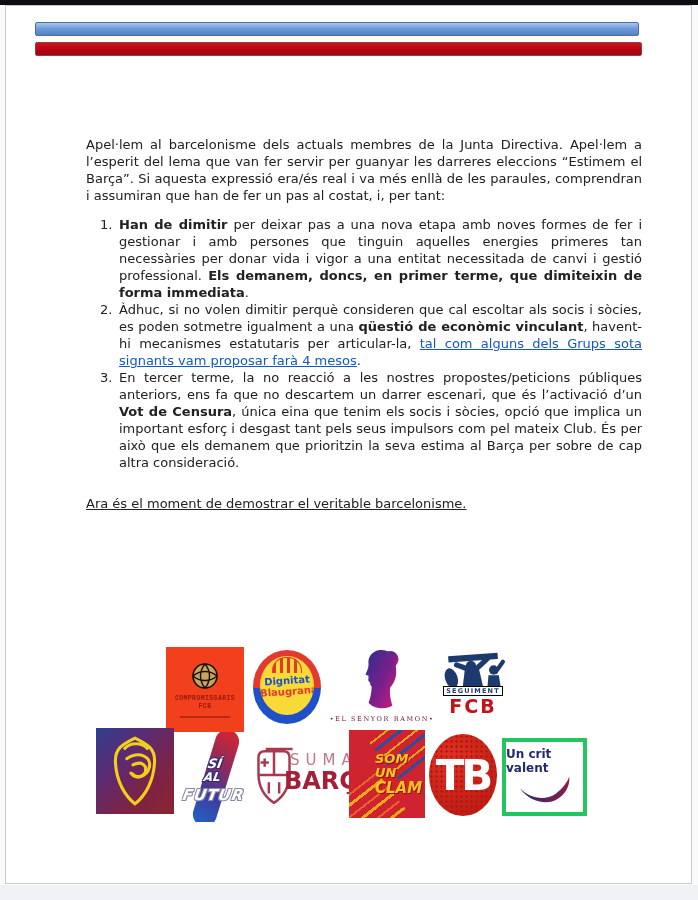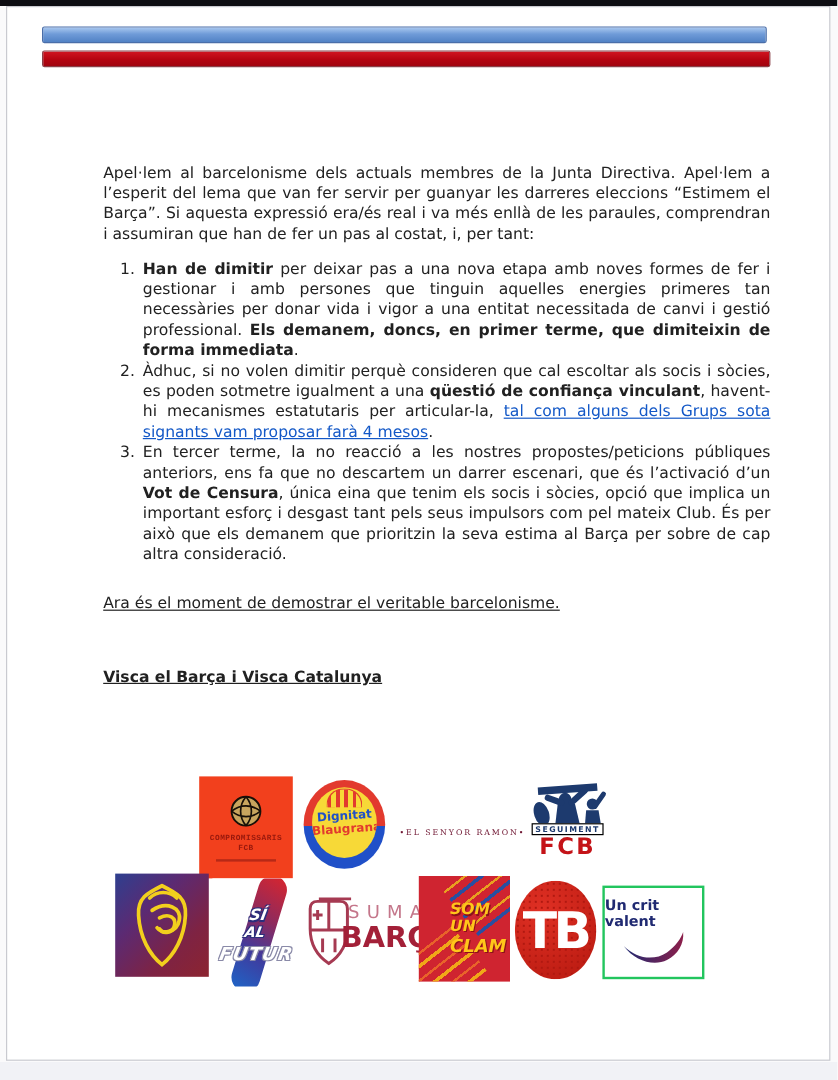--- a/index.html
+++ b/index.html
@@ -52,21 +52,21 @@
   .lg-dig .inner { position:absolute; left:7px; top:6px; right:7px; bottom:9px; border-radius:50%;
                    background:#f7d937; overflow:hidden; text-align:center; }
   .lg-dig .arch { position:absolute; top:1px; left:50%; transform:translateX(-50%);
                   width:28px; height:15px; border-radius:14px 14px 0 0;
                   background:repeating-linear-gradient(90deg,#e23a2e 0 3px,#f7d937 3px 7px);
                   border:1px solid #e23a2e; border-bottom:none; }
   .lg-dig .t1 { margin-top:19px; font-size:10px; font-weight:bold; color:#2050c8; transform:rotate(-4deg); }
   .lg-dig .t2 { font-size:10px; font-weight:bold; color:#e23a2e; transform:rotate(-4deg); }
 
   
-  .lg-ram { left:327px; top:643px; width:98px; height:86px; display:flex; flex-direction:row; align-items:center; }
+  .lg-ram { left:327px; top:643px; width:98px; height:86px; display:flex; flex-direction:column; align-items:center; }
   .lg-ram .cap { margin-top:4px; font-family:"DejaVu Serif","Liberation Serif",serif;
                  font-size:6.5px; letter-spacing:1.6px; color:#6e1430; white-space:nowrap; }
 
   
   .lg-seg { left:428px; top:645px; width:78px; height:76px; display:flex; flex-direction:column; align-items:center; }
   .lg-seg .box { border:1px solid #000000; background:#fff; font-size:6.5px; font-weight:bold;
                  color:#1d3a6e; letter-spacing:1.2px; padding:0 2px; margin-top:-3px; }
   .lg-seg .fcb { font-size:19px; font-weight:900; color:#c41318; letter-spacing:2px; line-height:20px; }
 
   
@@ -106,21 +106,21 @@
 
   
   .lg-tb { left:423px; top:728px; width:68px; height:82px; border-radius:50%;
            background-image:radial-gradient(#b01810 1px,transparent 1.3px),
                             radial-gradient(circle at 32% 30%,#e03024,#c01e14 75%);
            background-size:5px 5px,100% 100%;
            display:flex; align-items:center; justify-content:center; }
   .lg-tb .tb { font-size:42px; font-weight:900; color:#fff; letter-spacing:-3px; }
 
   
-  .lg-crit { left:496px; top:732px; width:85px; height:78px; background:#fff; border:2px solid #22c55e;
+  .lg-crit { left:496px; top:732px; width:85px; height:78px; background:#fff; border:4px solid #22c55e;
              display:flex; flex-direction:column; align-items:center; justify-content:center; }
   .lg-crit .t { font-size:12px; font-weight:900; color:#202a72; }
 </style>
 </head>
 <body>
 
 <div class="screen">
   <div class="top-edge"></div>
 
   <div class="page">
@@ -129,30 +129,29 @@
 
     <div class="tx p2">Apel·lem al barcelonisme dels actuals membres de la Junta Directiva. Apel·lem a l’esperit del lema que van fer servir per guanyar les darreres eleccions “Estimem el Barça”. Si aquesta expressió era/és real i va més enllà de les paraules, comprendran i assumiran que han de fer un pas al costat, i, per tant:</div>
 
     <div class="tx demands">
       <div class="li">
         <span class="num">1.</span>
         <b>Han de dimitir</b><span> per deixar pas a una nova etapa amb noves formes de fer i gestionar i amb persones que tinguin aquelles energies primeres tan necessàries per donar vida i vigor a una entitat necessitada de canvi i gestió professional. </span><b>Els demanem, doncs, en primer terme, que dimiteixin de forma immediata</b><span>.</span>
       </div>
       <div class="li">
         <span class="num">2.</span>
-        <span>Àdhuc, si no volen dimitir perquè consideren que cal escoltar als socis i sòcies, es poden sotmetre igualment a una </span><b>qüestió de confiança vinculant</b><span>, havent-hi mecanismes estatutaris per articular-la, </span><a class="doclink">tal com alguns dels Grups sota signants vam proposar farà 4 mesos</a><span>.</span>
+        <span>Àdhuc, si no volen dimitir perquè consideren que cal escoltar als socis i sòcies, es poden sotmetre igualment a una </span><b>qüestió de econòmic vinculant</b><span>, havent-hi mecanismes estatutaris per articular-la, </span><a class="doclink">tal com alguns dels Grups sota signants vam proposar farà 4 mesos</a><span>.</span>
       </div>
       <div class="li">
         <span class="num">3.</span>
         <span>En tercer terme, la no reacció a les nostres propostes/peticions públiques anteriors, ens fa que no descartem un darrer escenari, que és l’activació d’un </span><b>Vot de Censura</b><span>, única eina que tenim els socis i sòcies, opció que implica un important esforç i desgast tant pels seus impulsors com pel mateix Club. És per això que els demanem que prioritzin la seva estima al Barça per sobre de cap altra consideració.</span>
       </div>
     </div>
 
     <div class="tx single ara">Ara és el moment de demostrar el veritable barcelonisme.</div>
-    <div class="tx single visca">Visca el Barça i Visca Catalunya</div>
 
     <div class="logo lg-comp">
       <svg width="28" height="28" viewBox="0 0 28 28">
         <circle cx="14" cy="14" r="12" fill="#c8a55e" stroke="#181008" stroke-width="1.6"></circle>
         <path d="M14,2 C8,9 8,19 14,26 M14,2 C20,9 20,19 14,26 M2,14 C9,8 19,8 26,14 M2,14 C9,20 19,20 26,14" fill="none" stroke="#181008" stroke-width="1.4"></path>
       </svg>
       <div class="lbl"><span>COMPROMISSARIS</span><br>
         <span>FCB</span></div>
       <div class="urlline"></div>
     </div>

